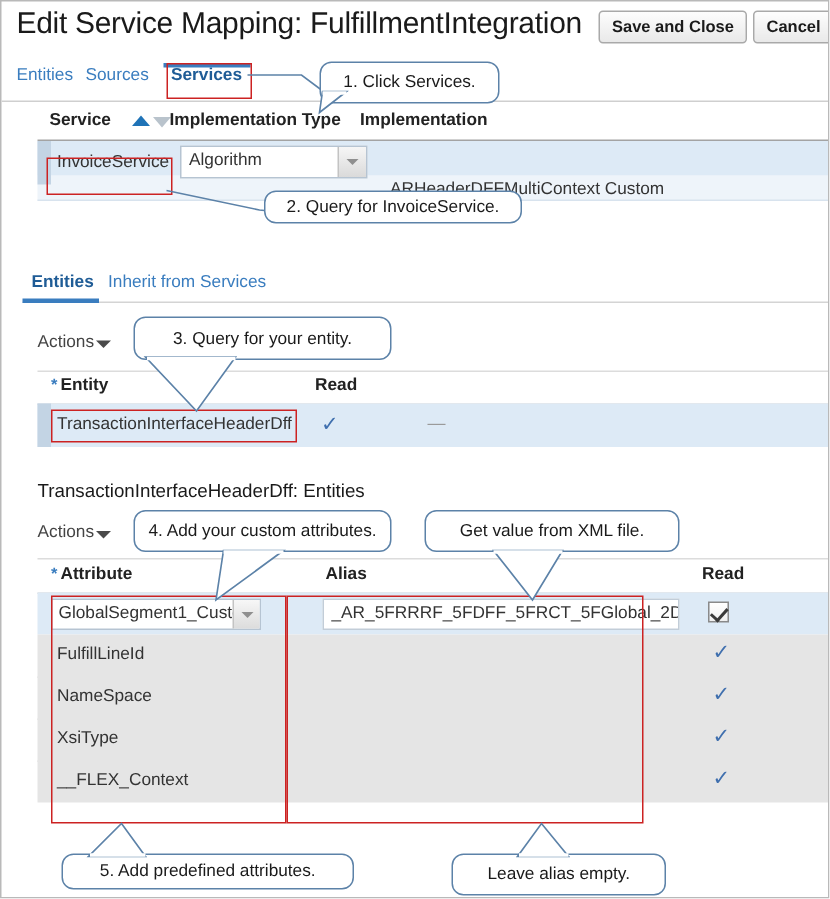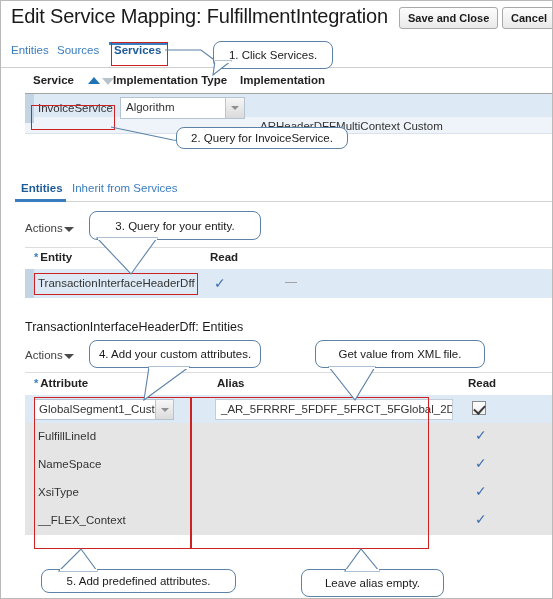--- a/index.html
+++ b/index.html
@@ -542,21 +542,21 @@
     <polygon points="8,0 68,0 42,36"></polygon>
     <line x1="9" y1="1" x2="68" y2="1"></line>
   </svg>
 
   <div class="callout" id="co4" style="left:88px; top:339px; width:172px; height:28px;">4. Add your custom attributes.</div>
   <svg class="tail" style="left:88px; top:366px; width:110px; height:36px;">
     <polygon points="60,0 100,0 55,33"></polygon>
     <line x1="60" y1="1" x2="100" y2="1"></line>
   </svg>
 
-  <div class="callout" id="co5" style="left:314px; top:339px; width:170px; height:28px;">Get value from XML file.</div>
+  <div class="callout" id="co5" style="left:282px; top:339px; width:170px; height:28px;">Get value from XML file.</div>
   <svg class="tail" style="left:298px; top:366px; width:120px; height:36px;">
     <polygon points="30,0 76,0 56,33"></polygon>
     <line x1="30" y1="1" x2="76" y2="1"></line>
   </svg>
 
   <svg class="tail" style="left:40px; top:548px; width:120px; height:24px;">
     <polygon points="56,22 18,22 40,0"></polygon>
     <line x1="19" y1="21" x2="56" y2="21"></line>
   </svg>
   <div class="callout" id="co6" style="left:40px; top:568px; width:195px; height:24px;">5. Add predefined attributes.</div>

